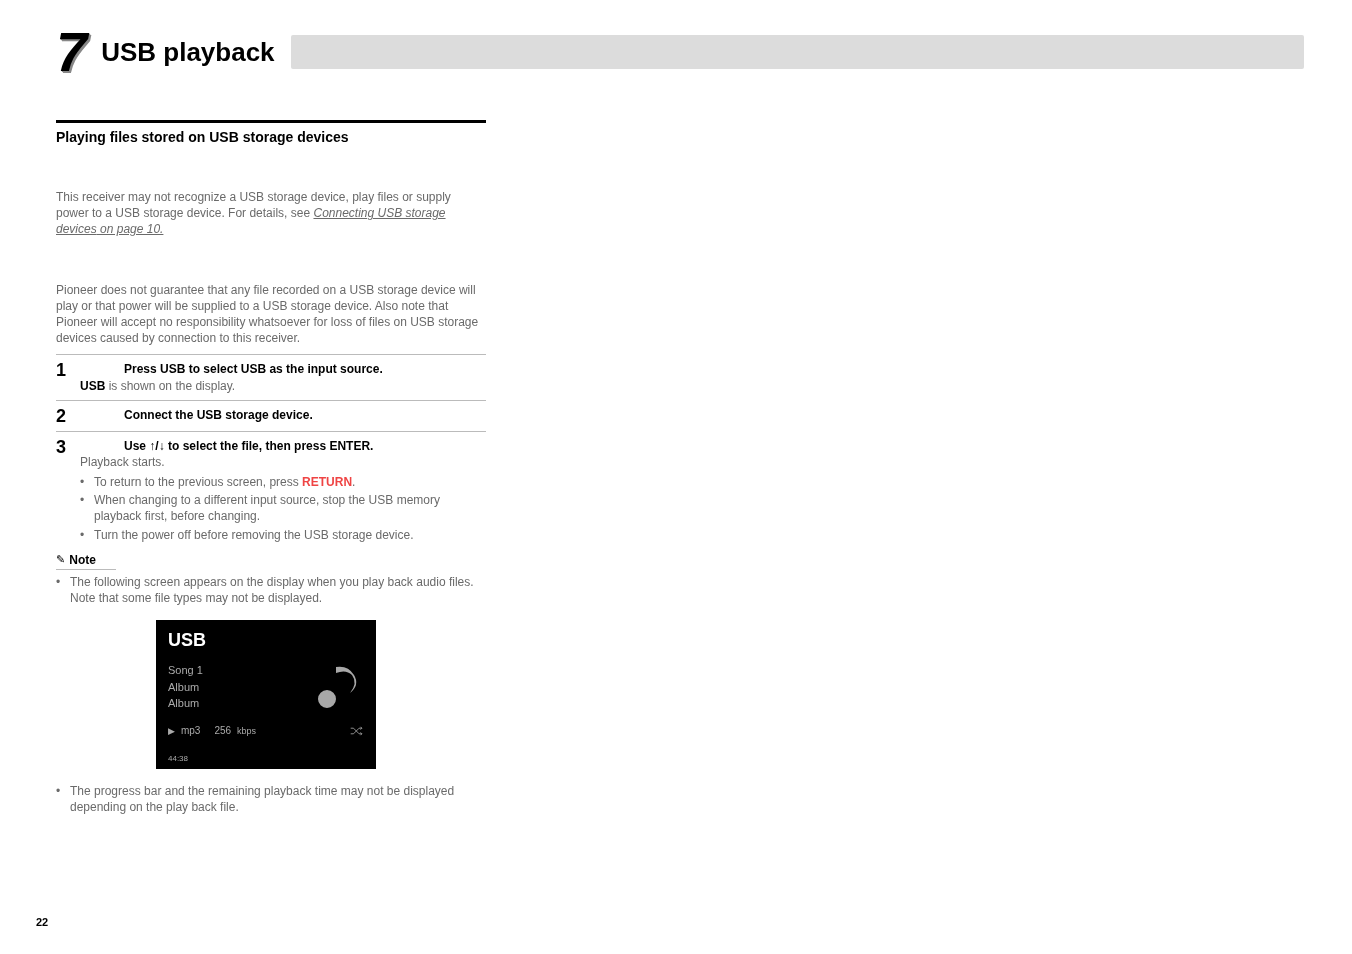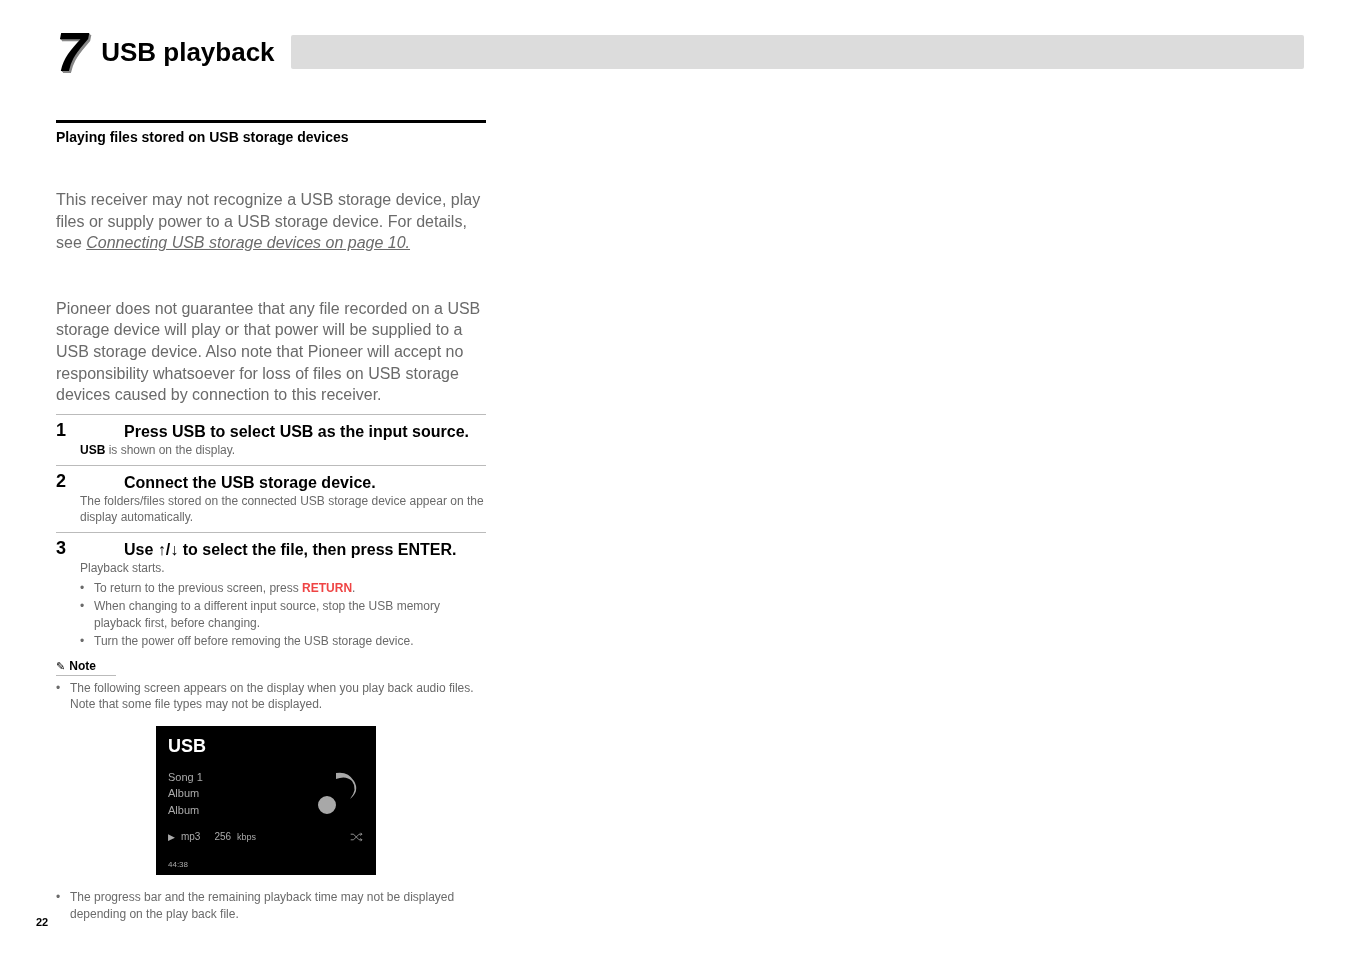--- a/index.html
+++ b/index.html
@@ -49,21 +49,21 @@
     height: 3px;
     background: #000;
     margin-bottom: 6px;
   }
   .section-title {
     font-size: 14px;
     font-weight: 700;
     margin-bottom: 4px;
   }
   .body-text {
-    font-size: 16px;
+    font-size: 12px;
     color: #6a6a6a;
     line-height: 1.35;
     margin-bottom: 4px;
     margin-top: 44px;
   }
   .body-text-link {
     font-style: italic;
     text-decoration: underline;
     color: #6a6a6a;
   }
@@ -77,21 +77,21 @@
   }
   .step-num {
     font-size: 18px;
     font-weight: 700;
     color: #000;
     line-height: 1;
     min-width: 14px;
   }
   .step-body { flex: 1; }
   .step-title {
-    font-size: 16px;
+    font-size: 12px;
     font-weight: 700;
     color: #000;
     line-height: 1.35;
     padding-left: 44px;
   }
   .step-sub {
     font-size: 12px;
     color: #6a6a6a;
     line-height: 1.35;
   }
@@ -219,21 +219,20 @@
       <div class="step-body">
         <div class="step-title">Press USB to select USB as the input source.</div>
         <div class="step-sub"><b>USB</b> is shown on the display.</div>
       </div>
     </div>
 
     <div class="step-row">
       <div class="step-num">2</div>
       <div class="step-body">
         <div class="step-title">Connect the USB storage device.</div>
-        <div class="step-sub">The folders/files stored on the connected USB storage device appear on the display automatically.</div>
       </div>
     </div>
 
     <div class="step-row">
       <div class="step-num">3</div>
       <div class="step-body">
         <div class="step-title">
           <span>Use </span><span class="arrow">↑/↓</span><span> to select the file, then press ENTER.</span>
         </div>
         <div class="step-sub">Playback starts.</div>

